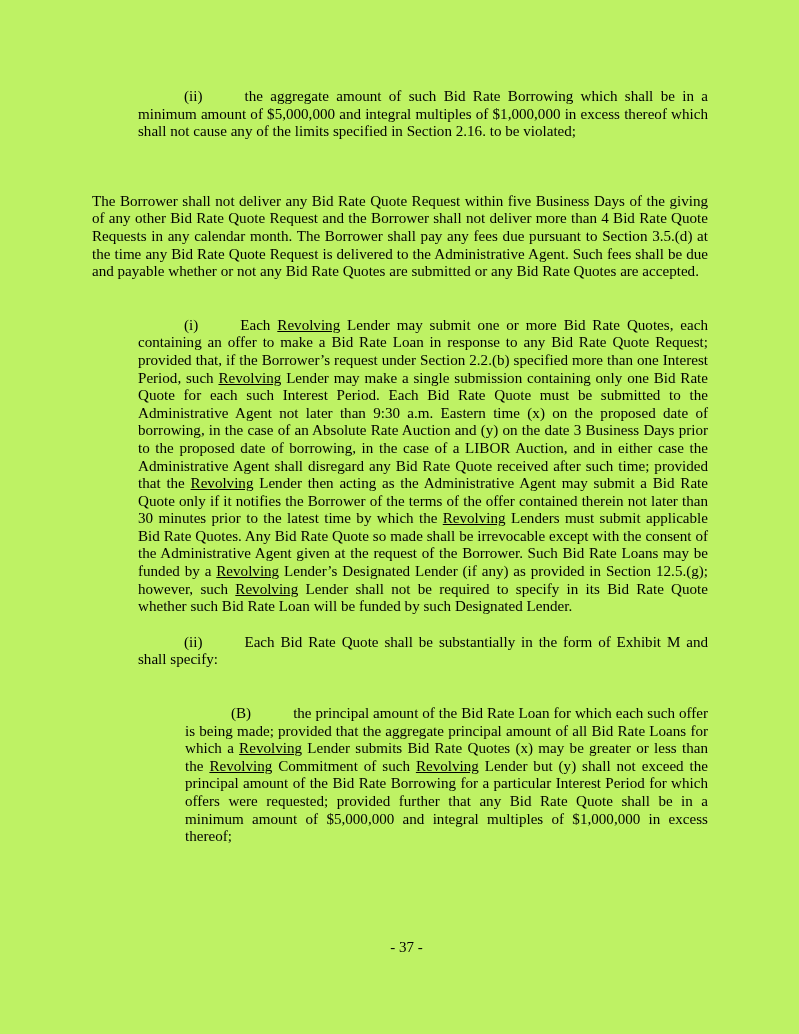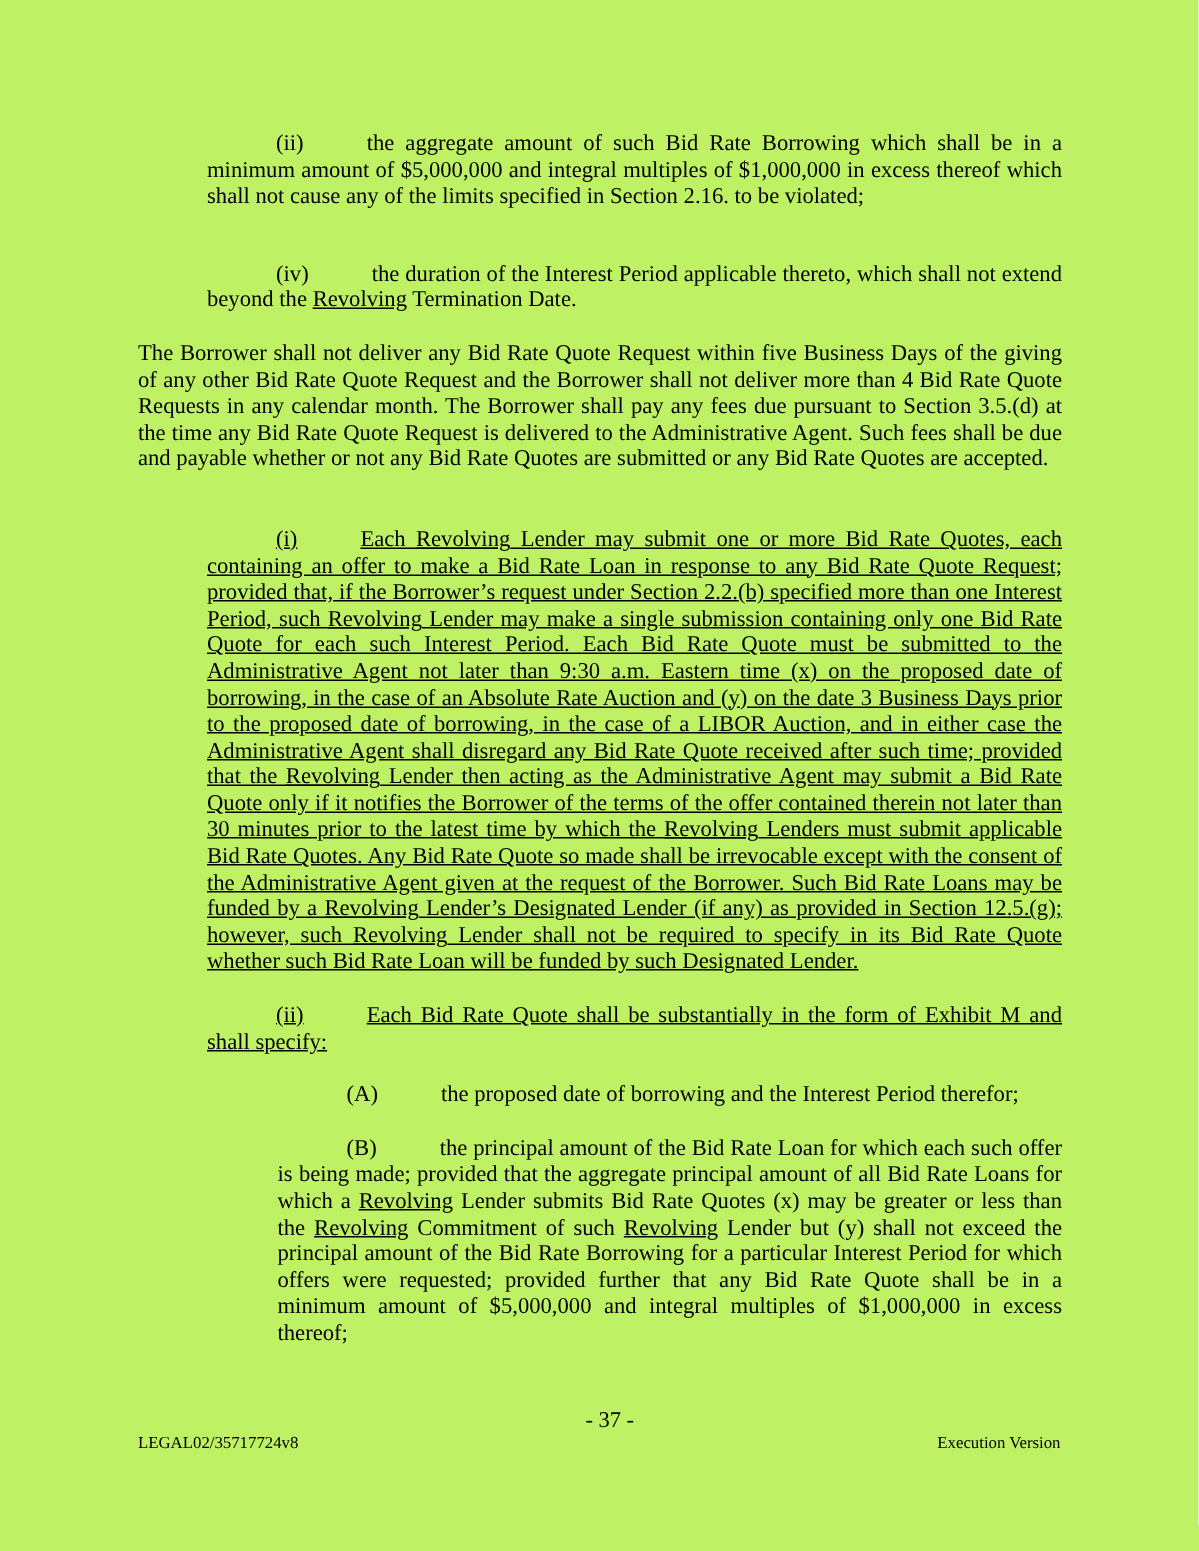--- a/index.html
+++ b/index.html
@@ -51,21 +51,20 @@
   }
   
   .lvl-letter {
     margin-left: 46px;
     width: 570px;
   }
   
   .lvl-sub {
     margin-left: 46px;
     width: 570px;
-    text-decoration: underline;
   }
   
   .lvl-cap {
     margin-left: 93px;
     width: 523px;
   }
 
   
   .ind-roman { text-indent: 46px; }   
   .ind-cap   { text-indent: 46px; }   
@@ -120,47 +119,41 @@
 
   <div class="content">
 
     <p class="lvl-roman ind-roman"><span>(ii)</span><span class="tab"></span><span>the aggregate amount of such Bid Rate Borrowing which shall be in a minimum amount of $5,000,000 and integral multiples of $1,000,000 in excess thereof which shall not cause any of the limits specified in Section 2.16. to be violated;</span></p>
 
     <div class="gap-md"></div>
 
 
     <div class="gap-md"></div>
 
-    <p class="lvl-roman ind-roman last-line-left"><span>(iv)</span><span class="tab"></span><span>the duration of the Interest Period applicable thereto, which shall not extend beyond the </span><span class="u">Revolving</span><span> Termination Date.</span></p>
 
     <div class="gap-lg"></div>
 
     <p class="lvl-flush ind-none last-line-left">The Borrower shall not deliver any Bid Rate Quote Request within five Business Days of the giving of any other Bid Rate Quote Request and the Borrower shall not deliver more than 4 Bid Rate Quote Requests in any calendar month.  The Borrower shall pay any fees due pursuant to Section 3.5.(d) at the time any Bid Rate Quote Request is delivered to the Administrative Agent.  Such fees shall be due and payable whether or not any Bid Rate Quotes are submitted or any Bid Rate Quotes are accepted.</p>
 
     <div class="gap-lg"></div>
 
 
     <div class="gap-lg"></div>
 
     <p class="lvl-sub ind-roman last-line-left"><span>(i)</span><span class="tab"></span><span>Each </span><span class="u">Revolving</span><span> Lender may submit one or more Bid Rate Quotes, each containing an offer to make a Bid Rate Loan in response to any Bid Rate Quote Request; provided that, if the Borrower’s request under Section 2.2.(b) specified more than one Interest Period, such </span><span class="u">Revolving</span><span> Lender may make a single submission containing only one Bid Rate Quote for each such Interest Period.  Each Bid Rate Quote must be submitted to the Administrative Agent not later than 9:30 a.m. Eastern time (x) on the proposed date of borrowing, in the case of an Absolute Rate Auction and (y) on the date 3 Business Days prior to the proposed date of borrowing, in the case of a LIBOR Auction, and in either case the Administrative Agent shall disregard any Bid Rate Quote received after such time; provided that the </span><span class="u">Revolving</span><span> Lender then acting as the Administrative Agent may submit a Bid Rate Quote only if it notifies the Borrower of the terms of the offer contained therein not later than 30 minutes prior to the latest time by which the </span><span class="u">Revolving</span><span> Lenders must submit applicable Bid Rate Quotes.  Any Bid Rate Quote so made shall be irrevocable except with the consent of the Administrative Agent given at the request of the Borrower.  Such Bid Rate Loans may be funded by a </span><span class="u">Revolving</span><span> Lender’s Designated Lender (if any) as provided in Section 12.5.(g); however, such </span><span class="u">Revolving</span><span> Lender shall not be required to specify in its Bid Rate Quote whether such Bid Rate Loan will be funded by such Designated Lender.</span></p>
 
     <div class="gap-lg"></div>
 
     <p class="lvl-sub ind-roman last-line-left"><span>(ii)</span><span class="tab"></span><span>Each Bid Rate Quote shall be substantially in the form of Exhibit M and shall specify:</span></p>
 
     <div class="gap-lg"></div>
 
-    <p class="lvl-cap ind-cap last-line-left"><span>(A)</span><span class="tab"></span><span>the proposed date of borrowing and the Interest Period therefor;</span></p>
 
     <div class="gap-lg"></div>
 
     <p class="lvl-cap ind-cap last-line-left"><span>(B)</span><span class="tab"></span><span>the principal amount of the Bid Rate Loan for which each such offer is being made; provided that the aggregate principal amount of all Bid Rate Loans for which a </span><span class="u">Revolving</span><span> Lender submits Bid Rate Quotes (x) may be greater or less than the </span><span class="u">Revolving</span><span> Commitment of such </span><span class="u">Revolving</span><span> Lender but (y) shall not exceed the principal amount of the Bid Rate Borrowing for a particular Interest Period for which offers were requested; provided further that any Bid Rate Quote shall be in a minimum amount of $5,000,000 and integral multiples of $1,000,000 in excess thereof;</span></p>
 
   </div>
 
   <div class="page-number">- 37 -</div>
 
-  <div class="footer">
-    <div class="footer-left">LEGAL02/35717724v8</div>
-    <div class="footer-right">Execution Version</div>
-  </div>
 
 </div>
 
 </body></html>

